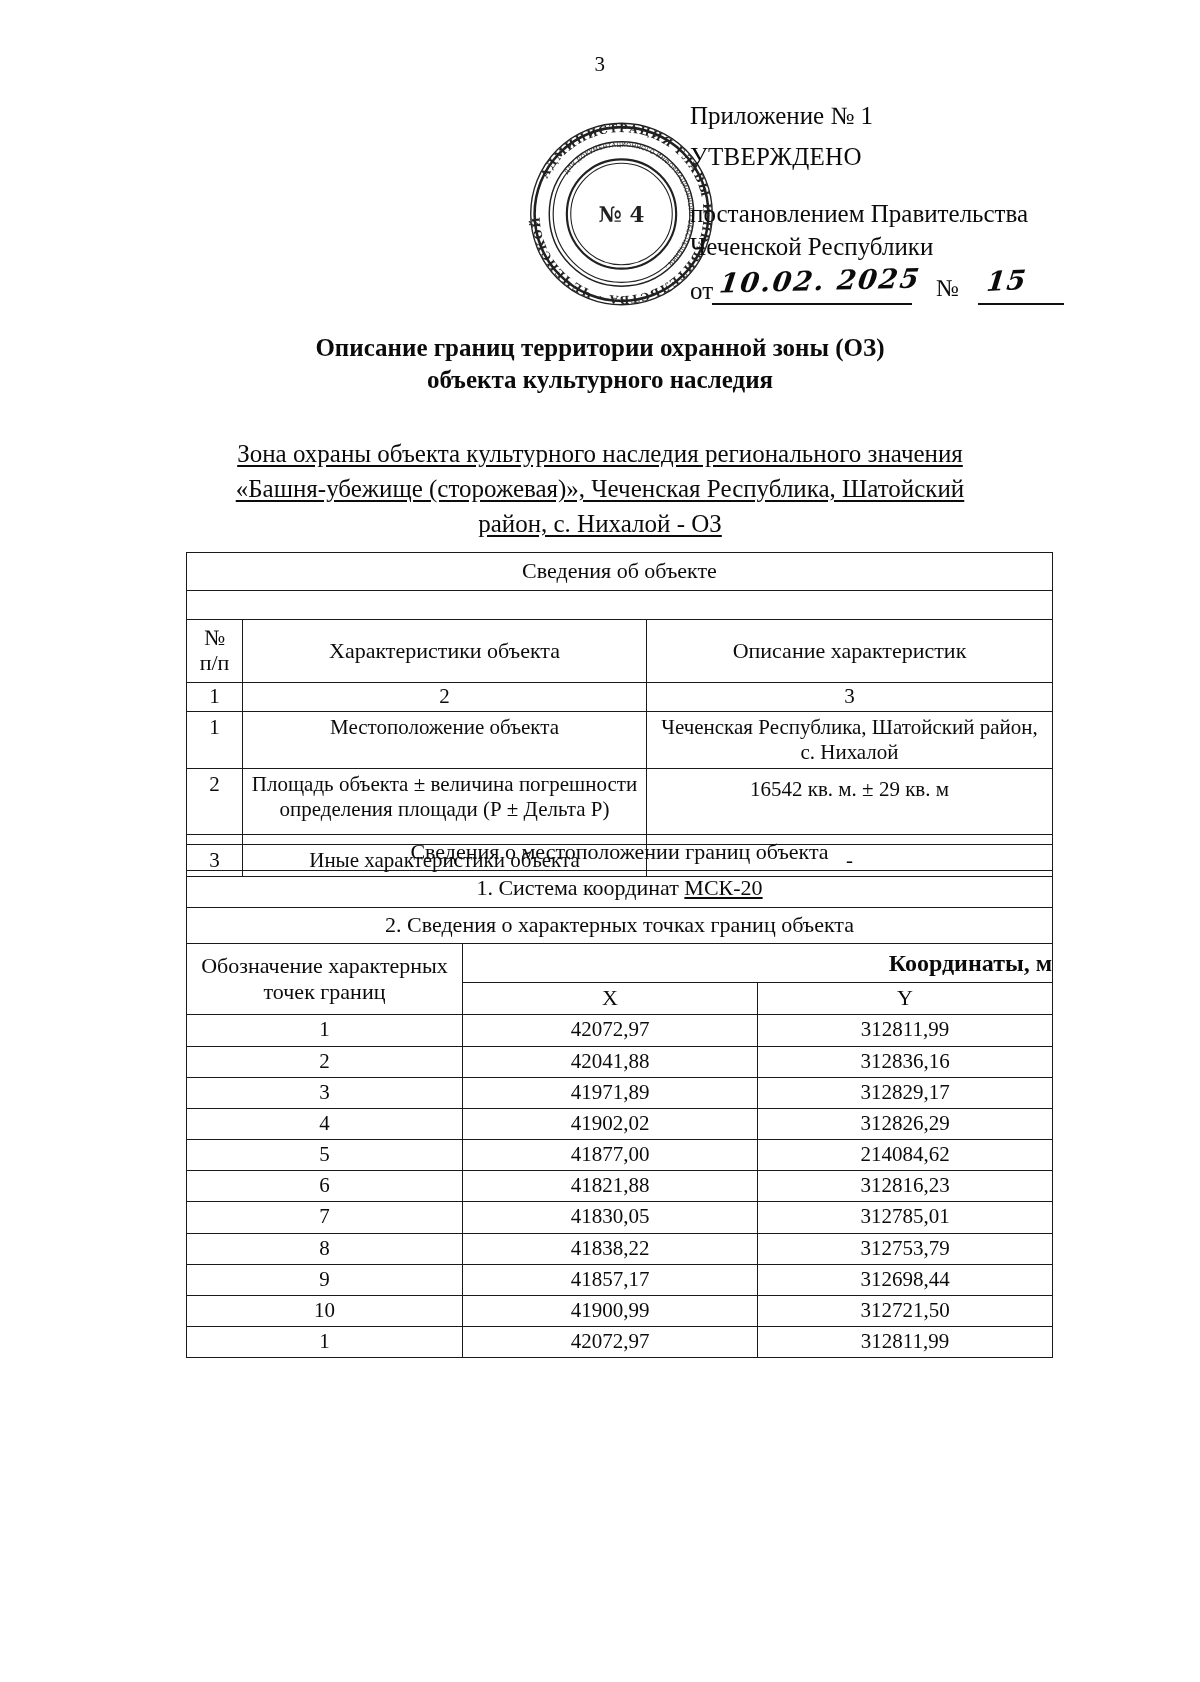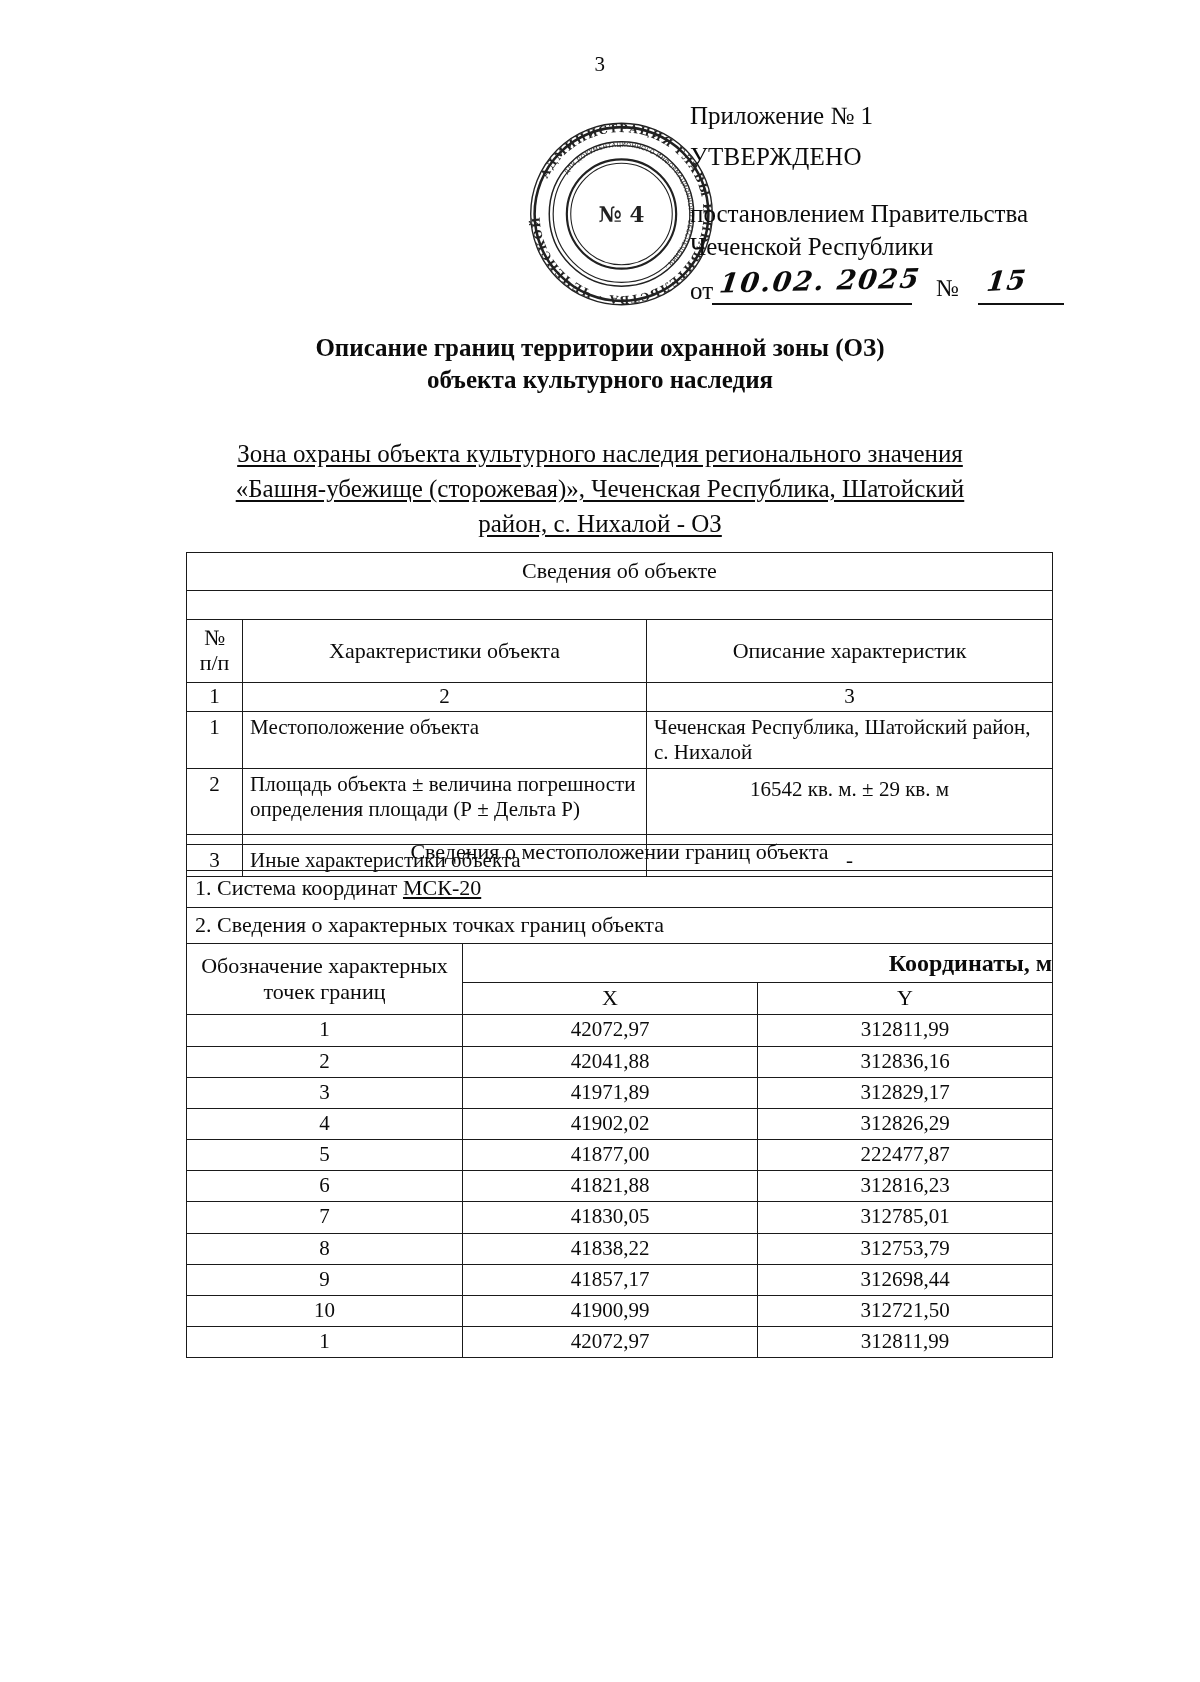--- a/index.html
+++ b/index.html
@@ -139,20 +139,21 @@
   table {
     border-collapse: collapse;
     font-size: 21px;
     table-layout: fixed;
   }
   td {
     border: 1.6px solid #1a1a1a;
     padding: 3px 7px;
     vertical-align: top;
     line-height: 1.20;
+    text-align: center;
   }
   .c { text-align: center; }
 
   #table-object {
     position: absolute;
     left: 186px;
     top: 552px;
     width: 866px;
   }
   #table-object .banner td {
@@ -362,21 +363,21 @@
       <td>312829,17</td>
     </tr>
     <tr class="datarow">
       <td>4</td>
       <td>41902,02</td>
       <td>312826,29</td>
     </tr>
     <tr class="datarow">
       <td>5</td>
       <td>41877,00</td>
-      <td>222477,87</td>
+      <td>214084,62</td>
     </tr>
     <tr class="datarow">
       <td>6</td>
       <td>41821,88</td>
       <td>312816,23</td>
     </tr>
     <tr class="datarow">
       <td>7</td>
       <td>41830,05</td>
       <td>312785,01</td>

